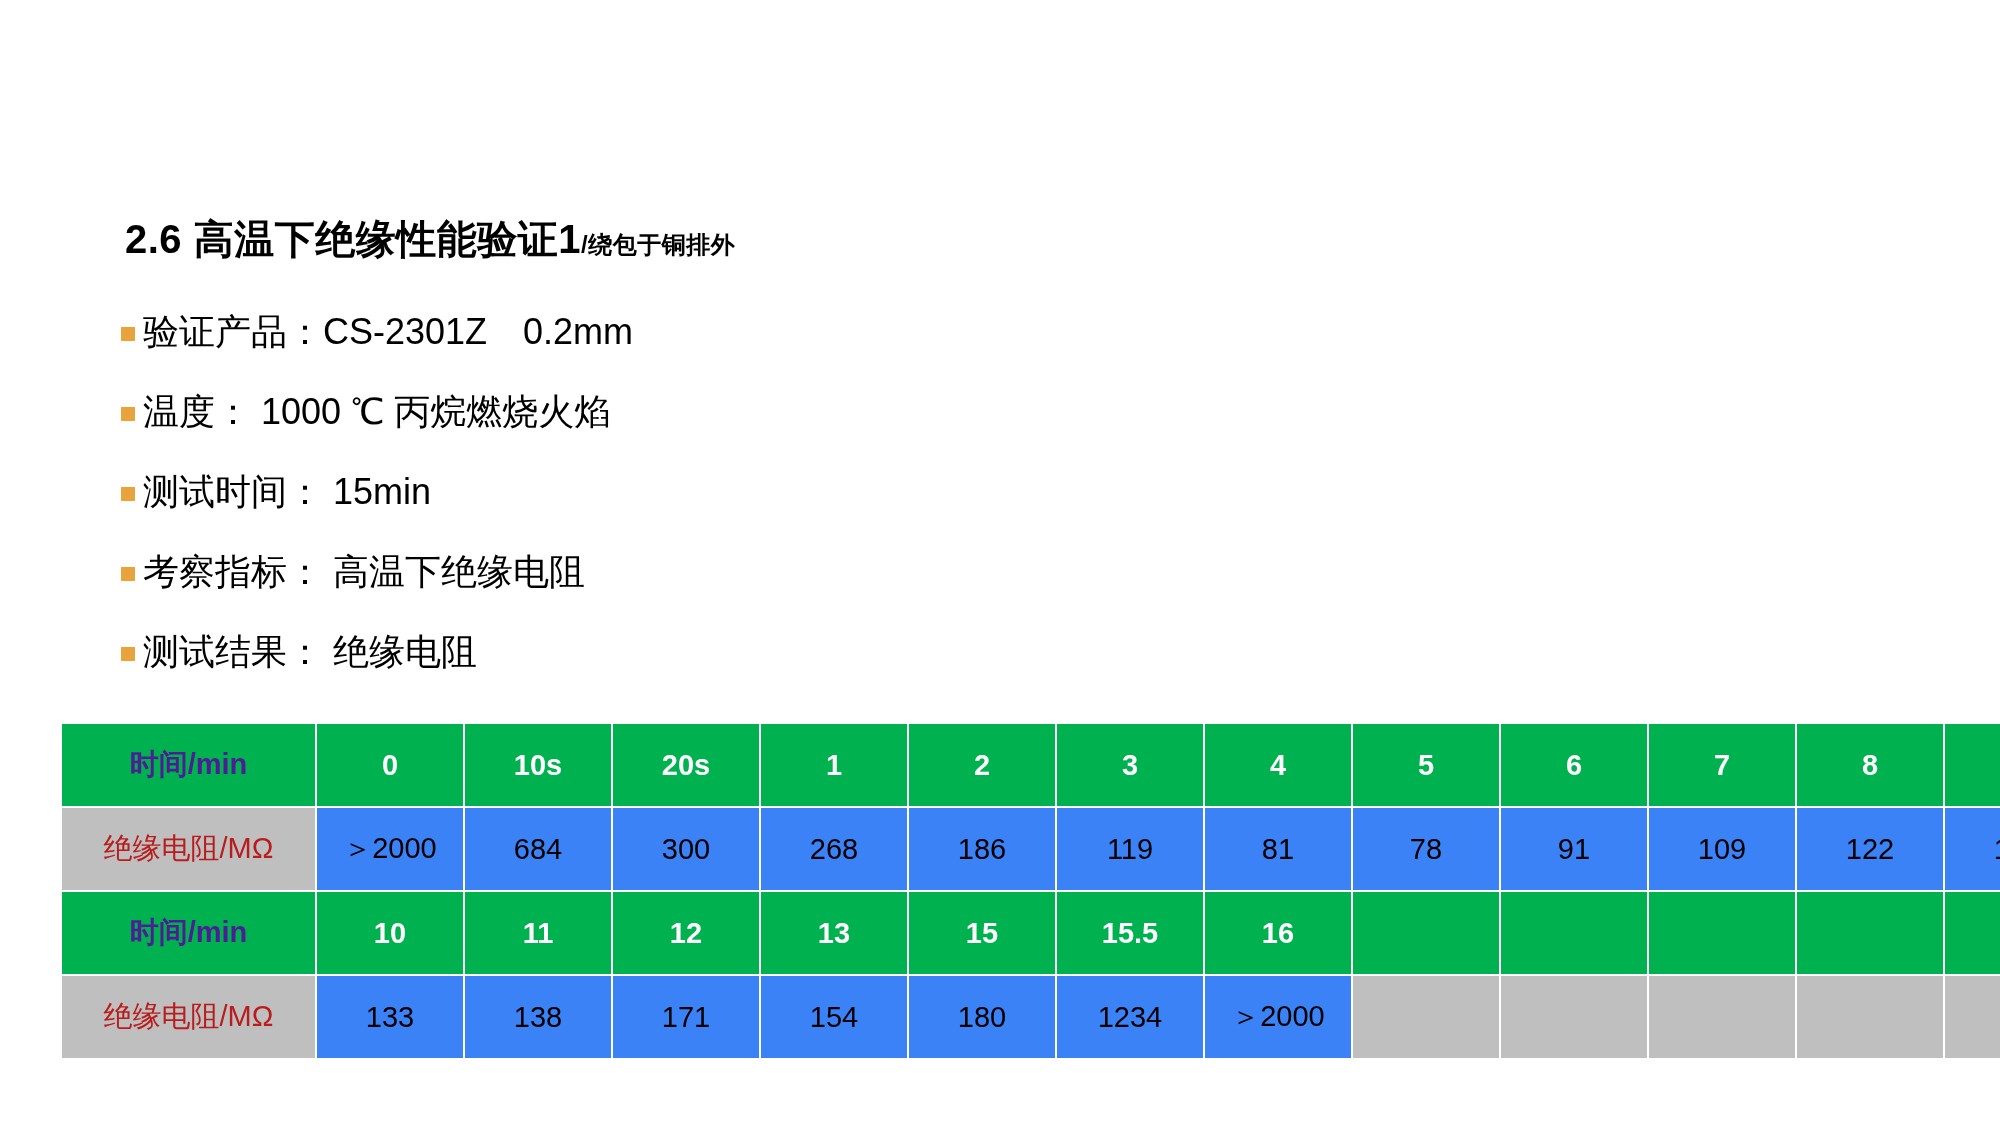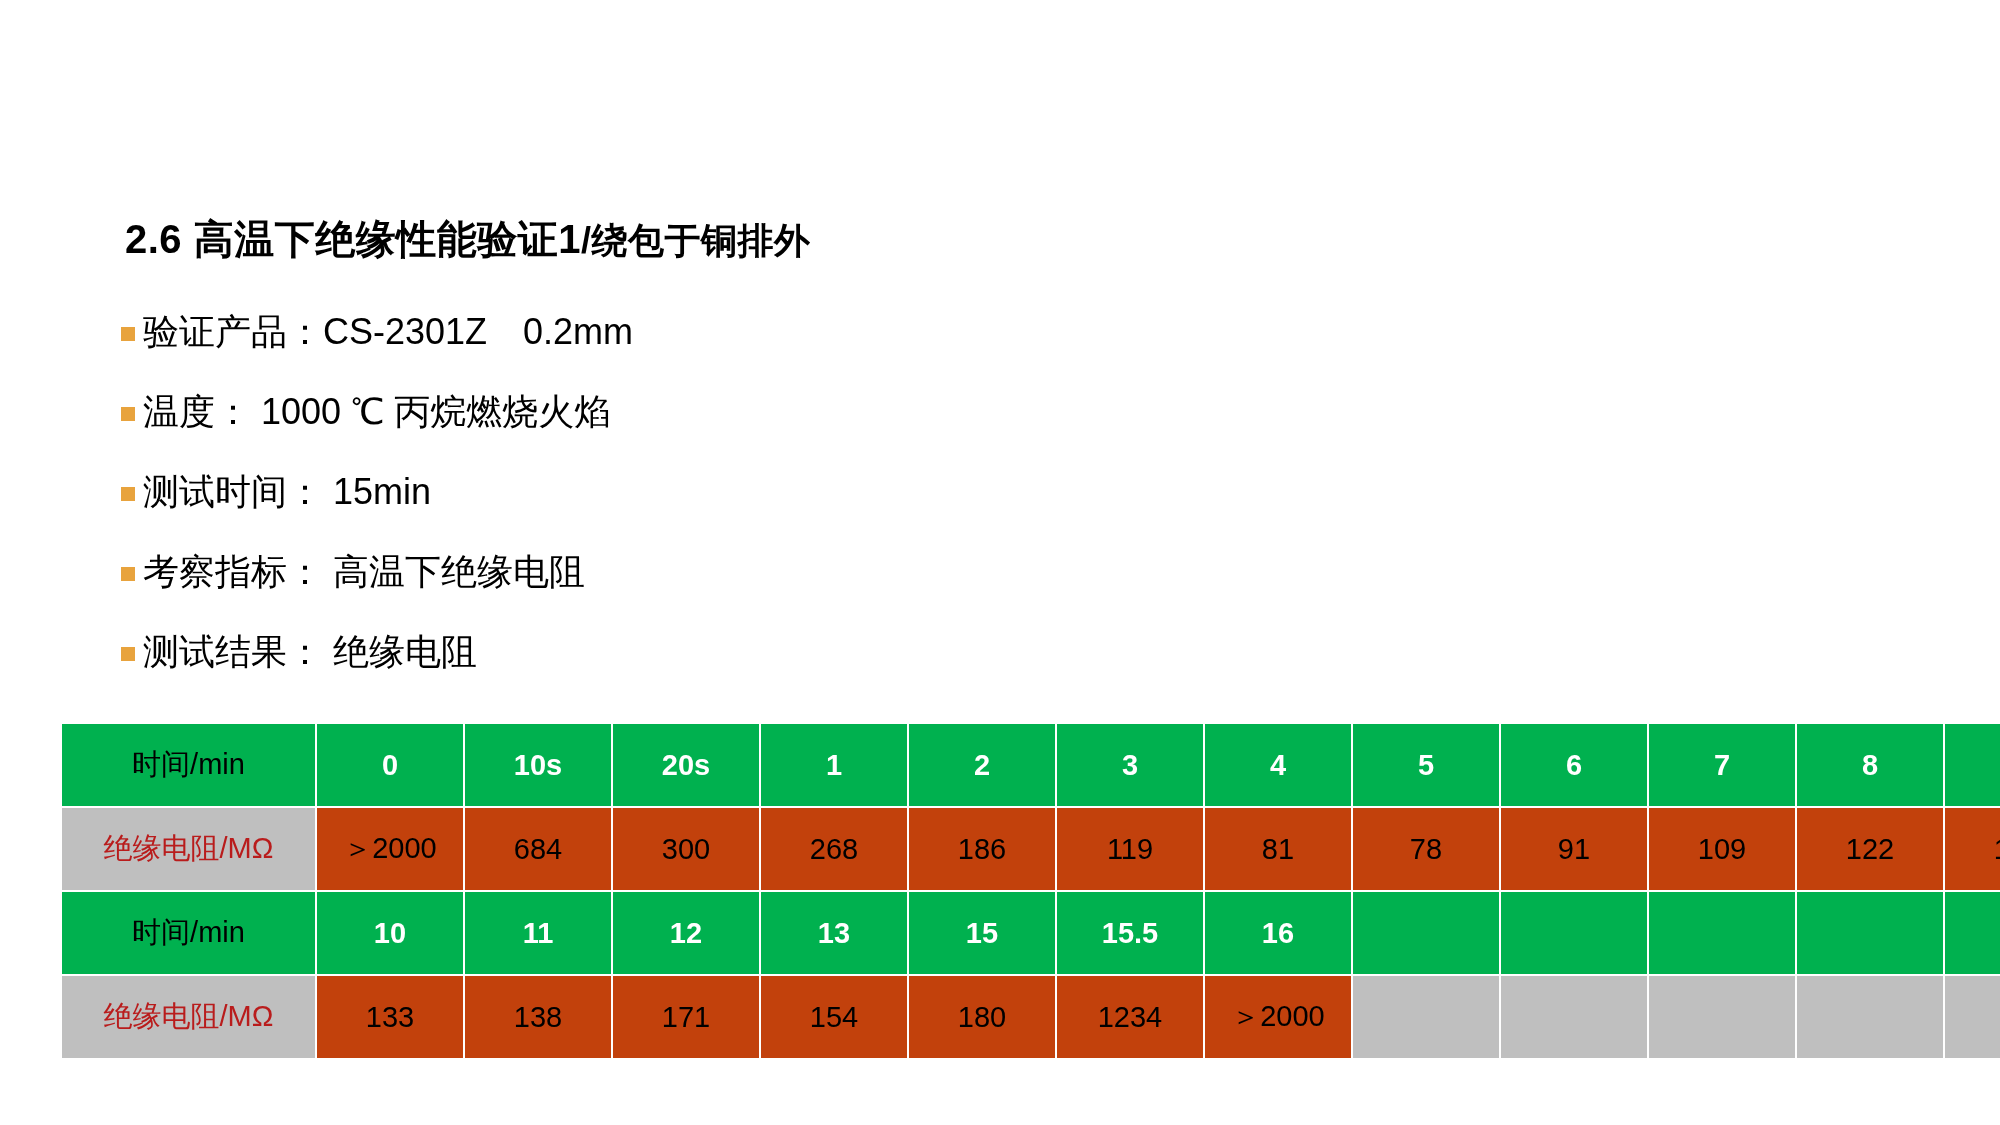--- a/index.html
+++ b/index.html
@@ -23,21 +23,21 @@
   .title {
     position: absolute;
     left: 125px;
     top: 212px;
     font-size: 40px;
     font-weight: bold;
     letter-spacing: 0.5px;
     white-space: nowrap;
   }
   .title .sub {
-    font-size: 36px;
+    font-size: 24px;
     font-weight: bold;
   }
   .bullets {
     position: absolute;
     left: 121px;
     top: 292px;
     width: 1200px;
   }
   .bullet {
     display: flex;
@@ -75,26 +75,26 @@
     border: 2px solid #ffffff;
     padding: 0;
   }
   td.hdr {
     background: #00b14f;
     color: #ffffff;
     font-weight: bold;
   }
   td.lbl-green {
     background: #00b14f;
-    color: #000000;
-    font-weight: normal;
+    color: #4c1d95;
+    font-weight: bold;
     font-size: 30px;
   }
   td.val {
-    background: #c2410c;
+    background: #3b82f6;
     color: #000000;
   }
   td.lbl-grey {
     background: #bfbfbf;
     color: #b91c1c;
     font-size: 30px;
   }
   td.empty-green {
     background: #00b14f;
   }

